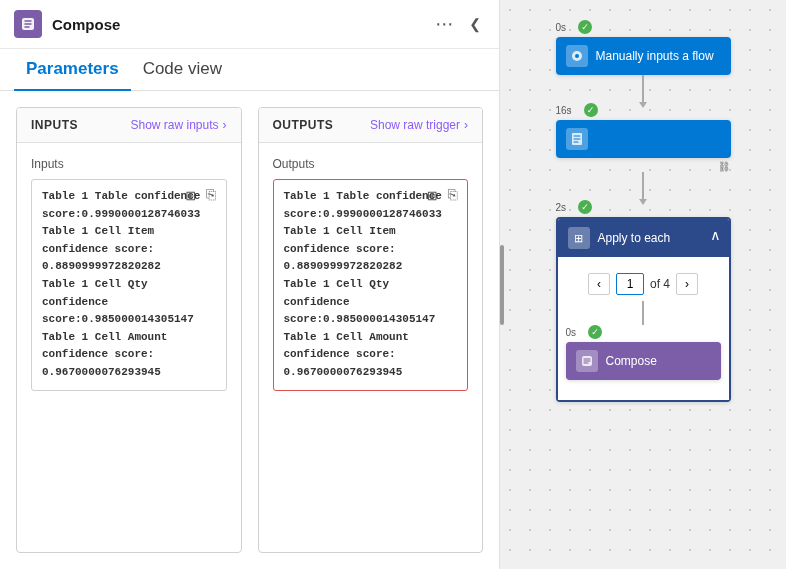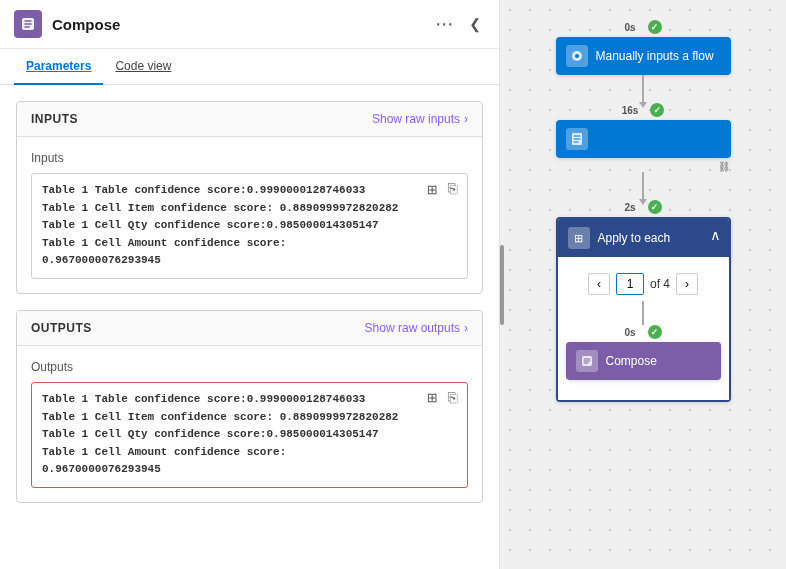--- a/index.html
+++ b/index.html
@@ -80,40 +80,39 @@
 
     .tabs {
       display: flex;
       padding: 0 14px;
       border-bottom: 1px solid #e0e0e0;
       gap: 0;
     }
 
     .tab {
       padding: 10px 12px;
-      font-size: 12px;
+      font-size: 17px;
       color: #444;
       cursor: pointer;
       border-bottom: 2px solid transparent;
       margin-bottom: -1px;
-      text-decoration: underline;
     }
 
     .tab.active {
       color: #0078d4;
       border-bottom: 2px solid #0078d4;
       font-weight: 600;
     }
 
     .panel-body {
       flex: 1;
       overflow-y: auto;
       padding: 16px;
       display: flex;
-      flex-direction: column;
+      flex-direction: row;
       gap: 16px;
     }
 
     .section-box {
       border: 1px solid #d0d0d0;
       border-radius: 4px;
       overflow: hidden;
     }
 
     .section-header {
@@ -267,24 +266,23 @@
       border-top: 6px solid #aaa;
     }
 
     .time-badge {
       font-size: 10px;
       color: #555;
       text-align: right;
       width: 175px;
       margin-bottom: 3px;
       display: flex;
-      justify-content: center;
+      justify-content: flex-start;
       align-items: center;
       gap: 12px;
-      font-weight: bold;
     }
 
     .check-circle {
       width: 14px;
       height: 14px;
       border-radius: 50%;
       background: #4caf50;
       display: inline-flex;
       align-items: center;
       justify-content: center;
@@ -409,21 +407,21 @@
           <span class="code-line">Table 1 Cell Amount confidence score:</span>
           <span class="code-line">0.9670000076293945</span>
         </div>
       </div>
     </div>
 
     <div class="section-box">
       <div class="section-header">
         <span class="section-title">OUTPUTS</span>
         <button class="show-raw-link">
-          <span>Show raw outputs</span>
+          <span>Show raw trigger</span>
           <span>›</span>
         </button>
       </div>
       <div class="section-content">
         <div class="inputs-label">Outputs</div>
         <div class="code-box output-box">
           <div class="code-box-actions">
             <button class="code-action-btn">⊞</button>
             <button class="code-action-btn">⎘</button>
           </div>

